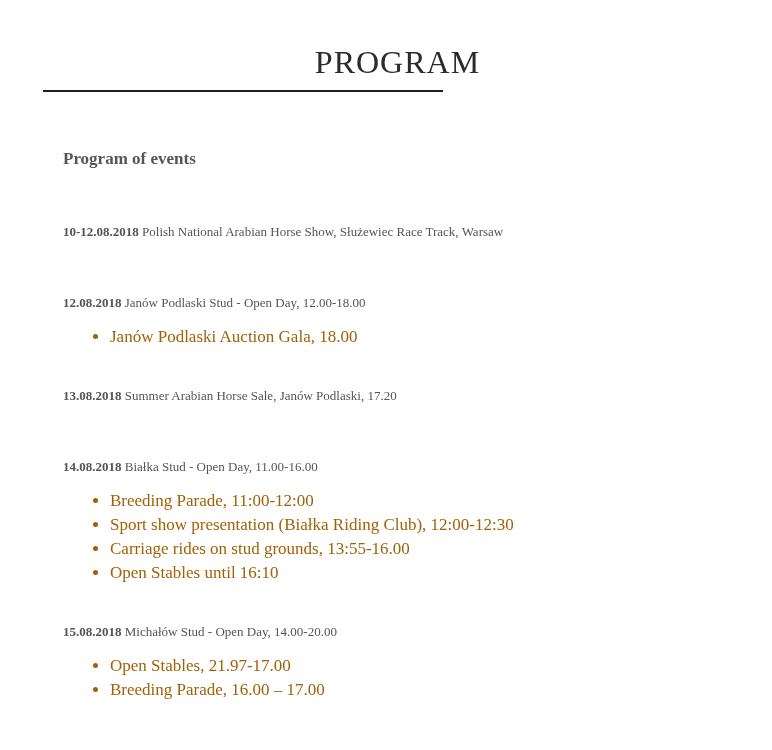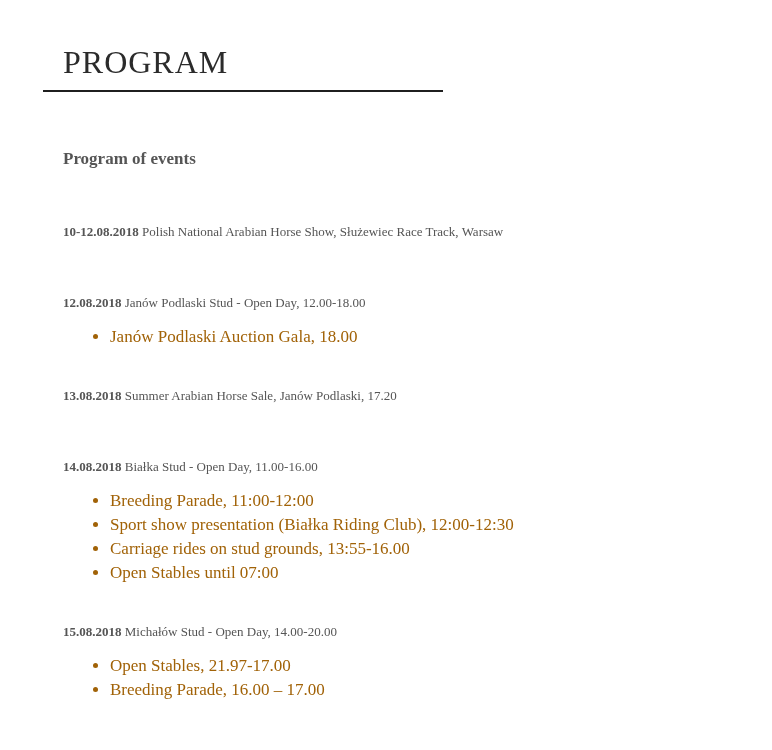--- a/index.html
+++ b/index.html
@@ -18,20 +18,21 @@
     padding: 0 40px 0 63px;
   }
   h1.page-title {
     font-family: "Liberation Serif", "DejaVu Serif", serif;
     font-size: 32px;
     font-weight: 400;
     letter-spacing: 1px;
     color: #2b2b2b;
     margin: 44px 0 0 0;
     line-height: 1.15;
+    text-align: center;
   }
   hr.title-underline {
     border: none;
     border-top: 2px solid #1f1f1f;
     width: 400px;
     margin: 9px 0 0 -20px;
   }
   p.section-heading {
     font-size: 17px;
     font-weight: bold;
@@ -85,21 +86,21 @@
     <p class="event-title"><strong class="event-date">13.08.2018</strong><span class="event-desc"> Summer Arabian Horse Sale, Janów Podlaski, 17.20</span></p>
 
   </div>
 
   <div class="event">
     <p class="event-title has-list"><strong class="event-date">14.08.2018</strong><span class="event-desc"> Białka Stud - Open Day, 11.00-16.00</span></p>
     <ul class="event-bullets">
           <li>Breeding Parade, 11:00-12:00</li>
           <li>Sport show presentation (Białka Riding Club), 12:00-12:30</li>
           <li>Carriage rides on stud grounds, 13:55-16.00</li>
-          <li>Open Stables until 07:00</li>
+          <li>Open Stables until 16:10</li>
         </ul>
   </div>
 
   <div class="event">
     <p class="event-title has-list"><strong class="event-date">15.08.2018</strong><span class="event-desc"> Michałów Stud - Open Day, 14.00-20.00</span></p>
     <ul class="event-bullets">
           <li>Open Stables, 21.97-17.00</li>
           <li>Breeding Parade, 16.00 – 17.00</li>
         </ul>
   </div>

